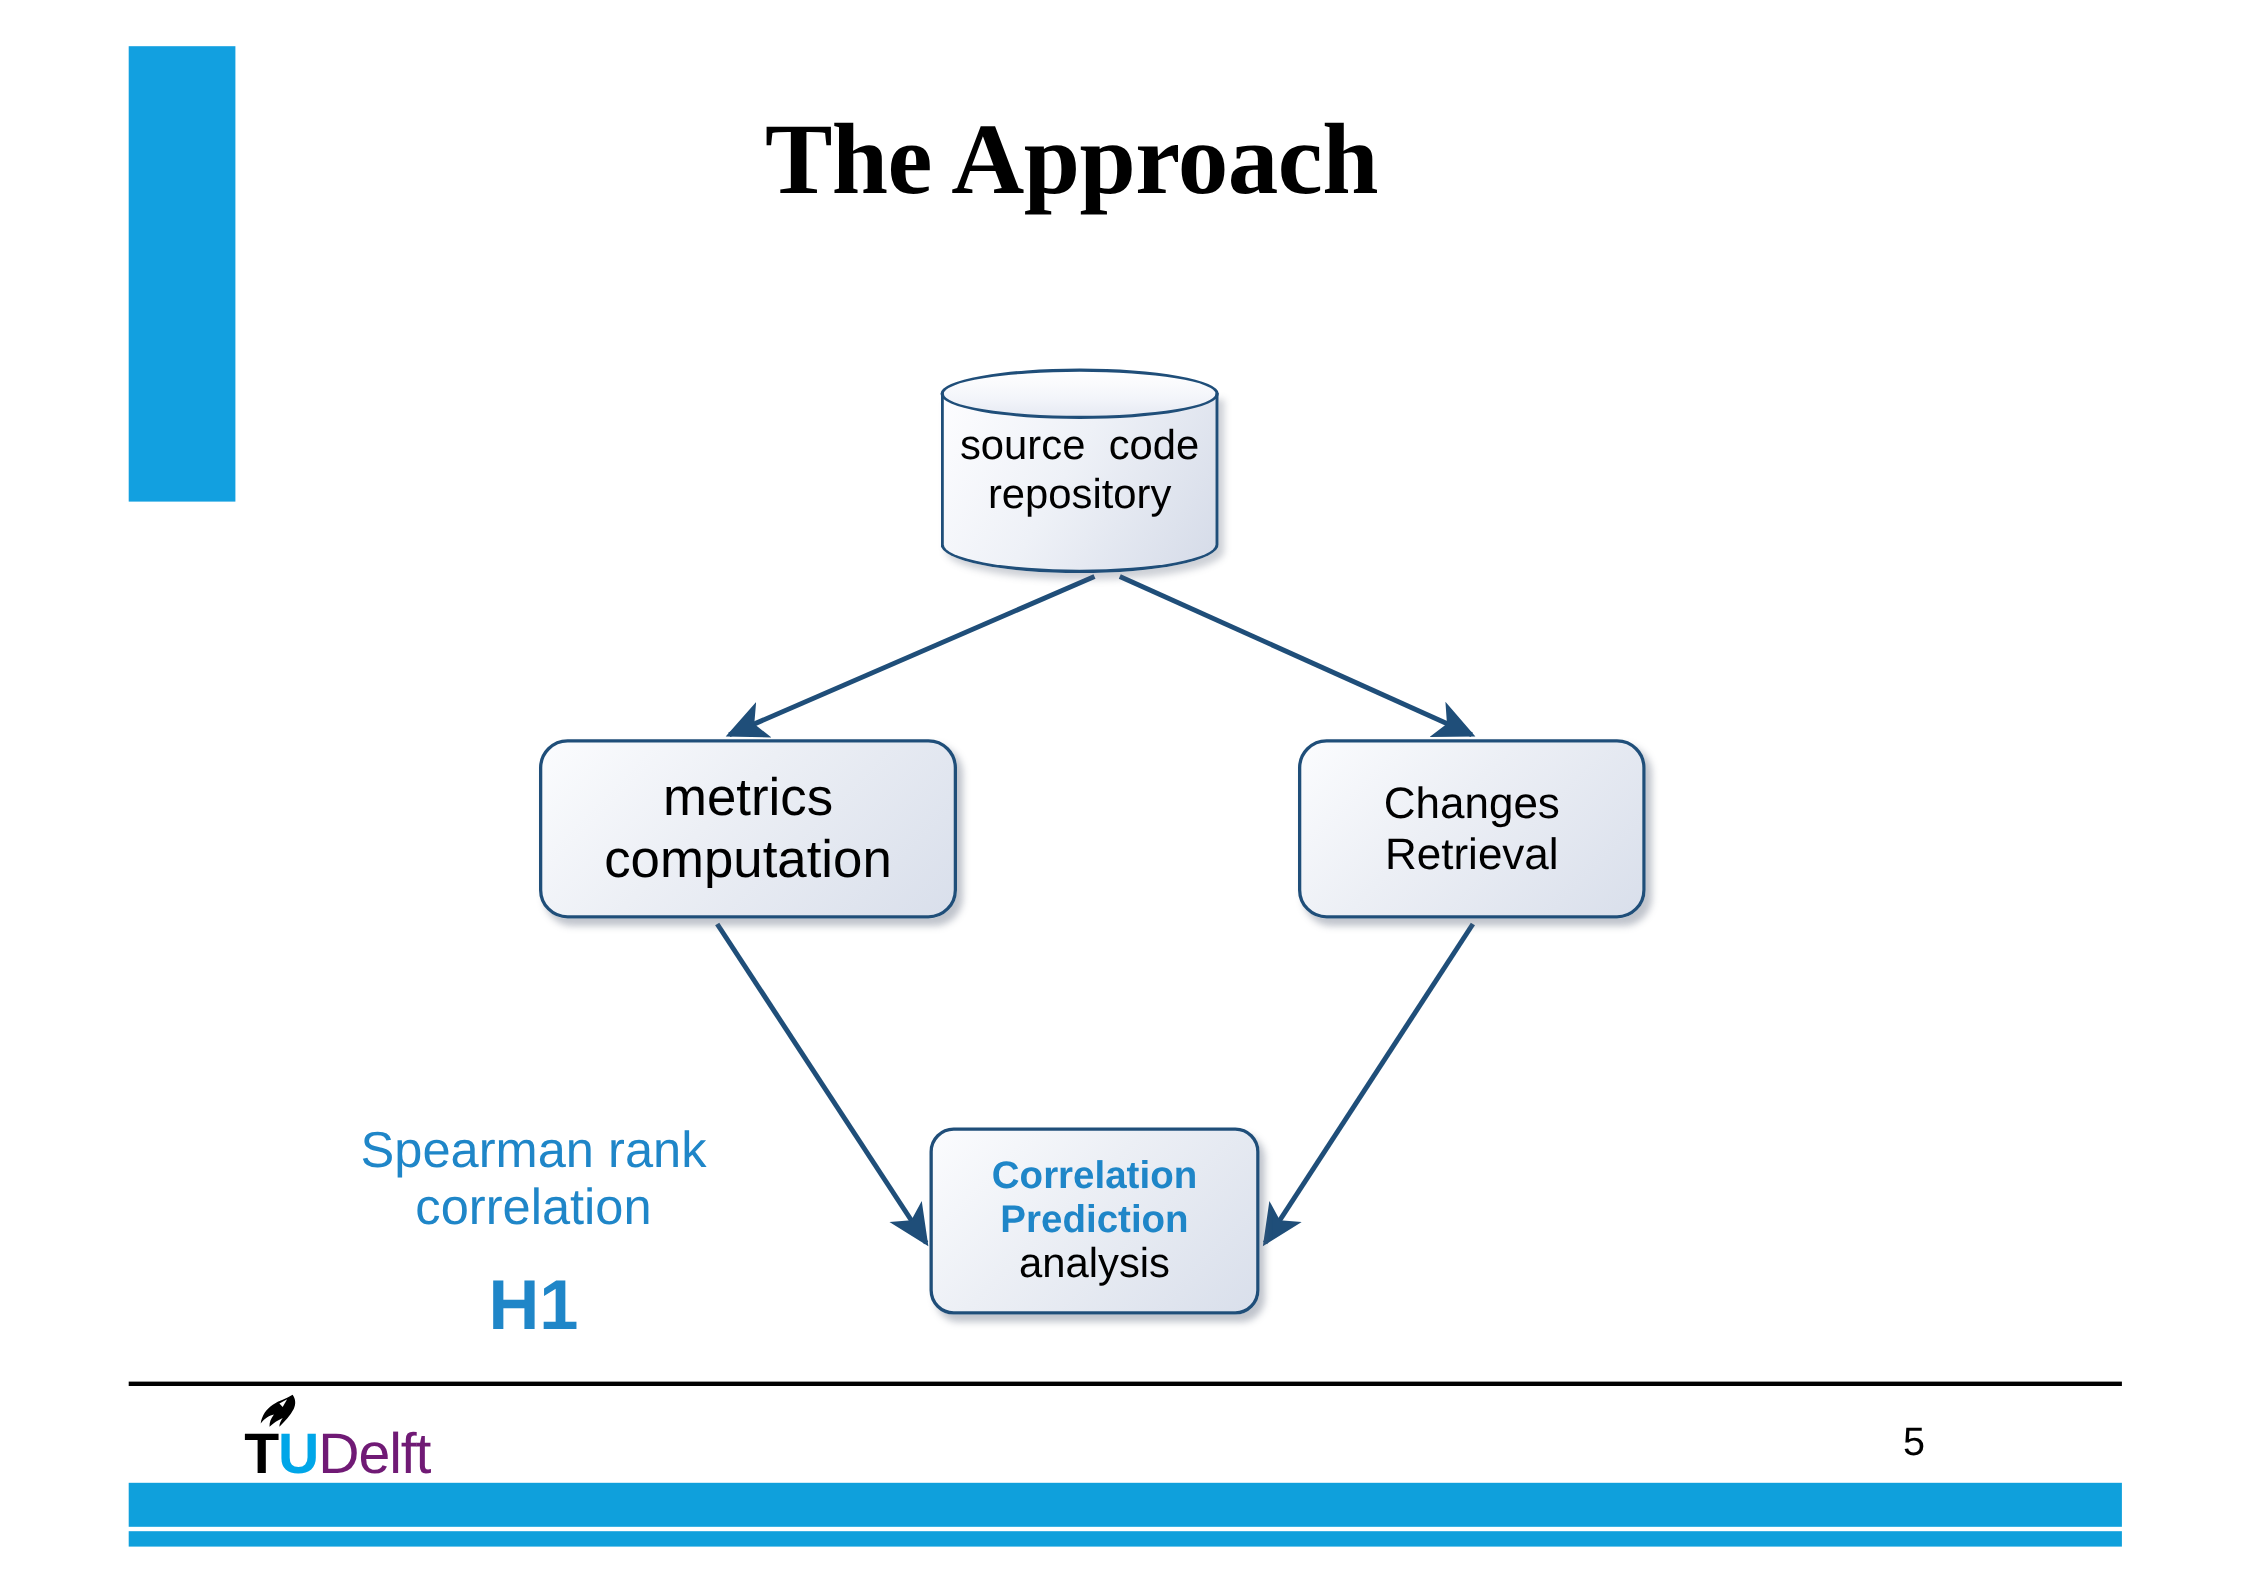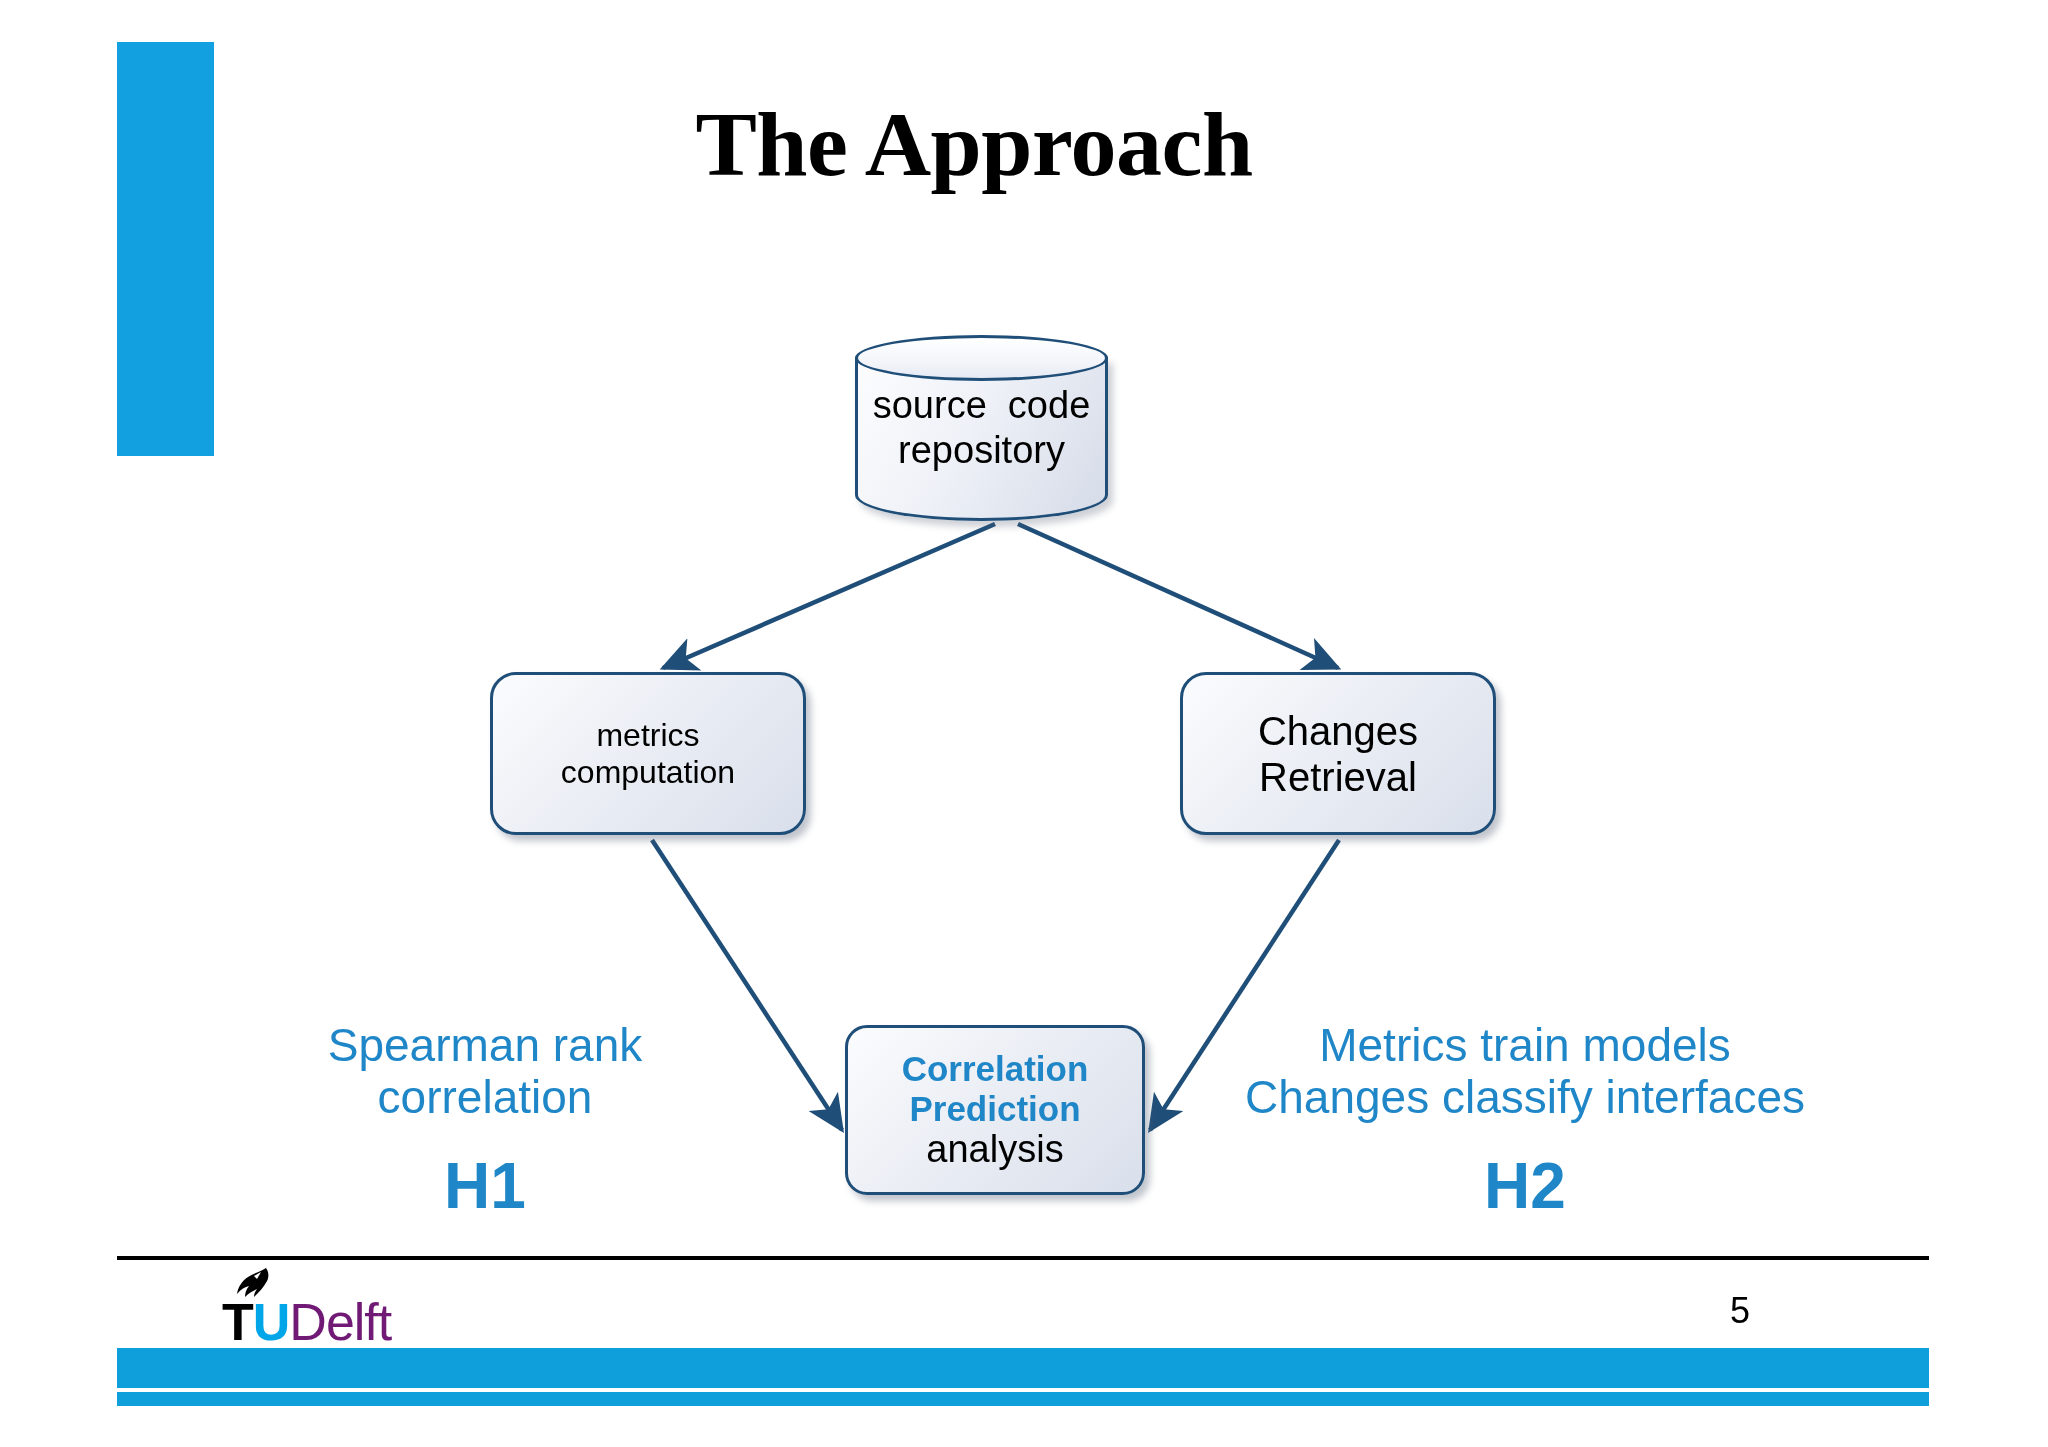--- a/index.html
+++ b/index.html
@@ -67,23 +67,23 @@
   .rounded-box {
     border: 3px solid #1F4E79;
     border-radius: 26px;
     background: linear-gradient(135deg, #fbfcfe 0%, #eceff5 42%, #d9dfeb 100%);
     box-shadow: 5px 6px 7px rgba(90,100,120,0.38);
   }
 
   #node-metrics {
     left: 490px;
     top: 672px;
-    width: 316px;
+    width: 380px;
     height: 163px;
-    font-size: 32px;
+    font-size: 48px;
     line-height: 1.15;
   }
   #node-changes {
     left: 1180px;
     top: 672px;
     width: 316px;
     height: 163px;
     font-size: 40px;
     line-height: 1.15;
   }
@@ -283,25 +283,20 @@
     <div class="accent-line">Prediction</div>
     <div class="plain-line">analysis</div>
   </div>
 
   <div id="annotation-h1" class="annotation">
     <div>Spearman rank</div>
     <div>correlation</div>
     <span class="hyp">H1</span>
   </div>
 
-  <div id="annotation-h2" class="annotation">
-    <div>Metrics train models</div>
-    <div>Changes classify interfaces</div>
-    <span class="hyp">H2</span>
-  </div>
 
   <div id="footer-rule"></div>
 
   <div id="tudelft-logo">
     <svg class="flame" viewBox="0 0 44 34">
       <path d="M36 2 C30 6, 24 7, 18 11 C12 15, 8 21, 7 28 C11 23, 15 21, 19 20 C16 24, 15 27, 15 31 C19 27, 23 25, 27 23 C25 26, 24 28, 24 31 C29 26, 34 21, 37 15 C39 11, 39 6, 36 2 Z" fill="#000000"></path>
       <path d="M24 10 L31 6 L27 13 Z" fill="#ffffff"></path>
     </svg>
     <span class="wordmark"><span class="letter-t">T</span><span class="letter-u">U</span><span class="word-delft">Delft</span></span>
   </div>

